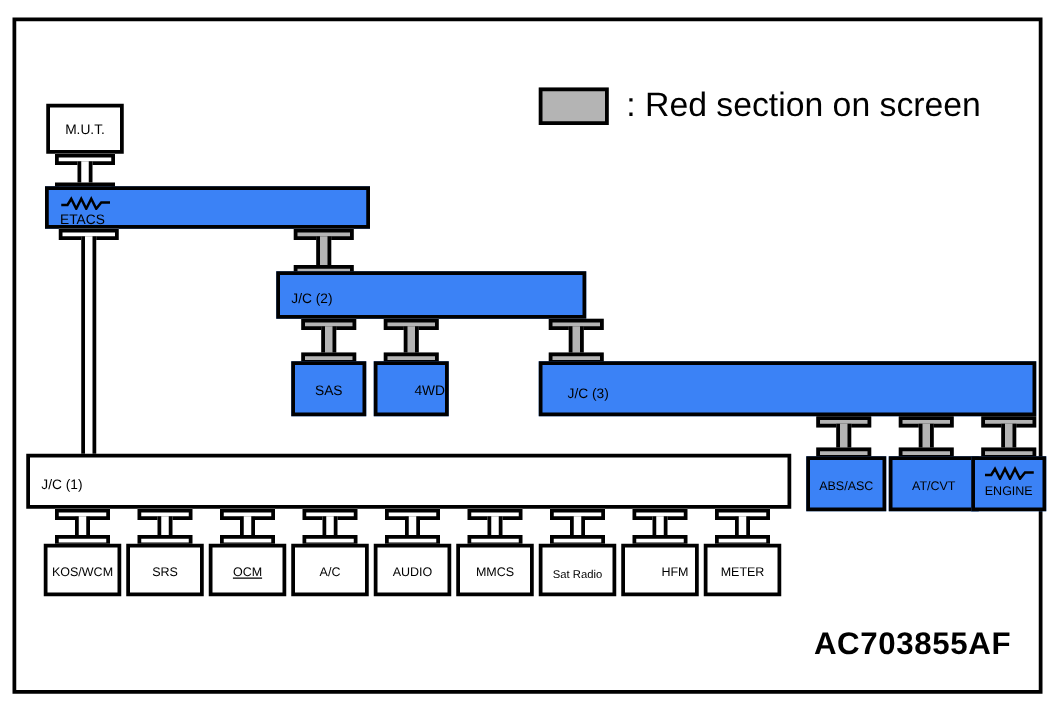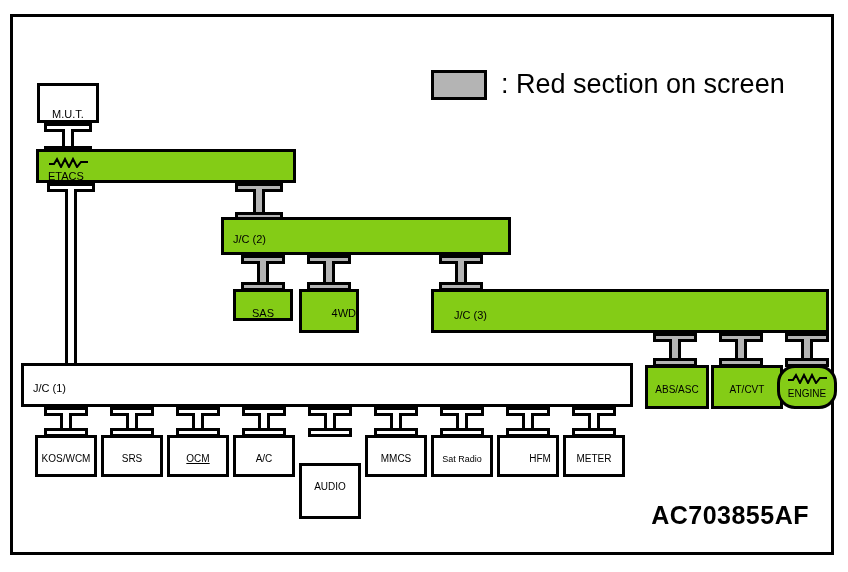--- a/index.html
+++ b/index.html
@@ -6,21 +6,21 @@
   body{width:848px;height:572px;position:relative;
        font-family:"Liberation Sans","DejaVu Sans",sans-serif;
        -webkit-font-smoothing:none;}
 
   #frame{position:absolute;left:10px;top:14px;width:824px;height:541px;
          border:3px solid #000;box-sizing:border-box;background:#fff;}
 
   
   .node{position:absolute;box-sizing:border-box;border:3px solid #000;
         background:#fff;}
-  .node.gray{background:#84cc16;padding-left:24px;}
+  .node.gray{background:#3b82f6;padding-left:24px;}
   .node .lbl{position:absolute;left:0;right:0;text-align:center;
              font-size:11px;color:#000;white-space:nowrap;line-height:1;}
   .bar .lbl{text-align:left;left:9px;right:auto;}
 
   
   .conn{position:absolute;box-sizing:border-box;}
   .conn .pin{position:absolute;box-sizing:border-box;border:3px solid #000;
              background:#fff;height:9px;left:0;right:0;}
   .conn .pin.top{top:0;}
   .conn .pin.bot{bottom:0;}
@@ -46,21 +46,21 @@
 <body>
 
 <div id="frame">
 
   <div id="legend">
     <div class="swatch"></div>
     <div class="ltext">: Red section on screen</div>
   </div>
 
   <div class="node" style="left:24px;top:66px;width:62px;height:40px;">
-    <div class="lbl" style="top:13px;margin-top:10px;">M.U.T.</div>
+    <div class="lbl" style="top:13px;">M.U.T.</div>
   </div>
   <div class="conn" style="left:31px;top:106px;width:48px;height:32px;">
     <div class="pin top"></div>
     <div class="stem"></div>
     <div class="pin bot"></div>
   </div>
 
   <div class="node gray bar" style="left:23px;top:132px;width:260px;height:34px;">
     <div class="zig" style="left:9px;top:4px;">
       <svg width="42" height="12" viewBox="0 0 42 12">
@@ -75,41 +75,41 @@
     <div class="stem"></div>
     <div class="pin bot"></div>
   </div>
 
   <div class="conn gray" style="left:222px;top:166px;width:48px;height:38px;">
     <div class="pin top"></div>
     <div class="stem"></div>
     <div class="pin bot"></div>
   </div>
 
-  <div class="node gray bar" style="left:208px;top:200px;width:290px;height:38px;text-decoration:underline;">
+  <div class="node gray bar" style="left:208px;top:200px;width:248px;height:38px;text-decoration:underline;">
     <div class="lbl" style="top:14px;">J/C (2)</div>
   </div>
 
   <div class="conn gray" style="left:228px;top:238px;width:44px;height:36px;">
     <div class="pin top"></div>
     <div class="stem"></div>
     <div class="pin bot"></div>
   </div>
   <div class="conn gray" style="left:294px;top:238px;width:44px;height:36px;">
     <div class="pin top"></div>
     <div class="stem"></div>
     <div class="pin bot"></div>
   </div>
   <div class="conn gray" style="left:426px;top:238px;width:44px;height:36px;">
     <div class="pin top"></div>
     <div class="stem"></div>
     <div class="pin bot"></div>
   </div>
 
-  <div class="node gray" style="left:220px;top:272px;width:60px;height:32px;">
+  <div class="node gray" style="left:220px;top:272px;width:60px;height:44px;">
     <div class="lbl" style="top:16px;">SAS</div>
   </div>
   <div class="node gray" style="left:286px;top:272px;width:60px;height:44px;">
     <div class="lbl" style="top:16px;text-align:right;">4WD</div>
   </div>
 
   <div class="node gray bar" style="left:418px;top:272px;width:398px;height:44px;">
     <div class="lbl" style="top:18px;margin-left:11px;">J/C (3)</div>
   </div>
 
@@ -128,21 +128,21 @@
     <div class="stem"></div>
     <div class="pin bot"></div>
   </div>
 
   <div class="node gray" style="left:632px;top:348px;width:64px;height:44px;">
     <div class="lbl" style="top:17px;font-size:10px;">ABS/ASC</div>
   </div>
   <div class="node gray" style="left:698px;top:348px;width:72px;height:44px;">
     <div class="lbl" style="top:17px;font-size:10px;">AT/CVT</div>
   </div>
-  <div class="node gray" style="left:764px;top:348px;width:60px;height:44px;border-radius:18px;">
+  <div class="node gray" style="left:764px;top:348px;width:60px;height:44px;">
     <div class="zig" style="left:7px;top:4px;">
       <svg width="42" height="12" viewBox="0 0 42 12">
         <path d="M1 8 L6 8 L9 3 L13 11 L17 3 L21 11 L25 3 L29 11 L33 6 L40 6" fill="none" stroke="#000" stroke-width="2"></path>
       </svg>
     </div>
     <div class="lbl" style="top:21px;font-size:10px;">ENGINE</div>
   </div>
 
   <div class="node bar" style="left:8px;top:346px;width:612px;height:44px;">
     <div class="lbl" style="top:17px;">J/C (1)</div>
@@ -199,21 +199,21 @@
   </div>
   <div class="node" style="left:88px;top:418px;width:62px;height:42px;">
     <div class="lbl" style="top:16px;font-size:10px;">SRS</div>
   </div>
   <div class="node" style="left:154px;top:418px;width:62px;height:42px;">
     <div class="lbl" style="top:16px;font-size:10px;text-decoration:underline;">OCM</div>
   </div>
   <div class="node" style="left:220px;top:418px;width:62px;height:42px;">
     <div class="lbl" style="top:16px;font-size:10px;">A/C</div>
   </div>
-  <div class="node" style="left:286px;top:418px;width:62px;height:56px;margin-top:28px;">
+  <div class="node" style="left:286px;top:418px;width:62px;height:42px;">
     <div class="lbl" style="top:16px;font-size:10px;">AUDIO</div>
   </div>
   <div class="node" style="left:352px;top:418px;width:62px;height:42px;">
     <div class="lbl" style="top:16px;font-size:10px;">MMCS</div>
   </div>
   <div class="node" style="left:418px;top:418px;width:62px;height:42px;">
     <div class="lbl" style="top:17px;font-size:9px;">Sat Radio</div>
   </div>
   <div class="node" style="left:484px;top:418px;width:62px;height:42px;">
     <div class="lbl" style="top:16px;font-size:10px;padding-left:24px;">HFM</div>

